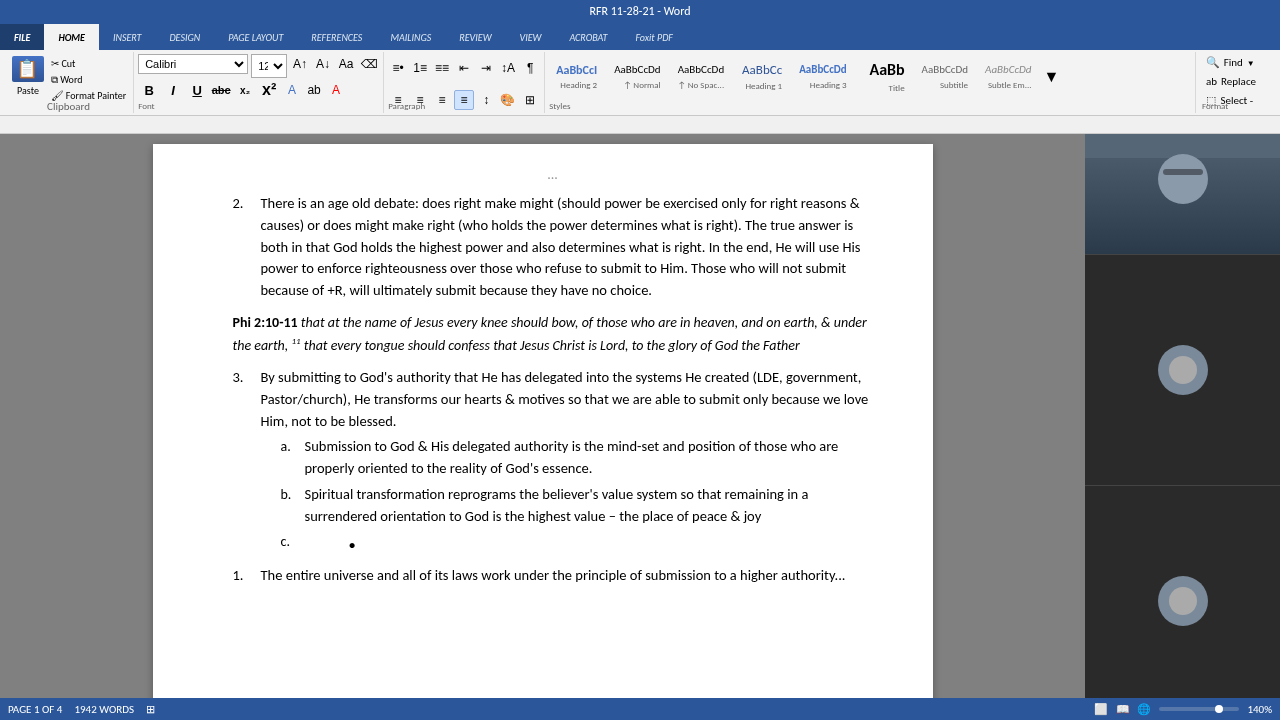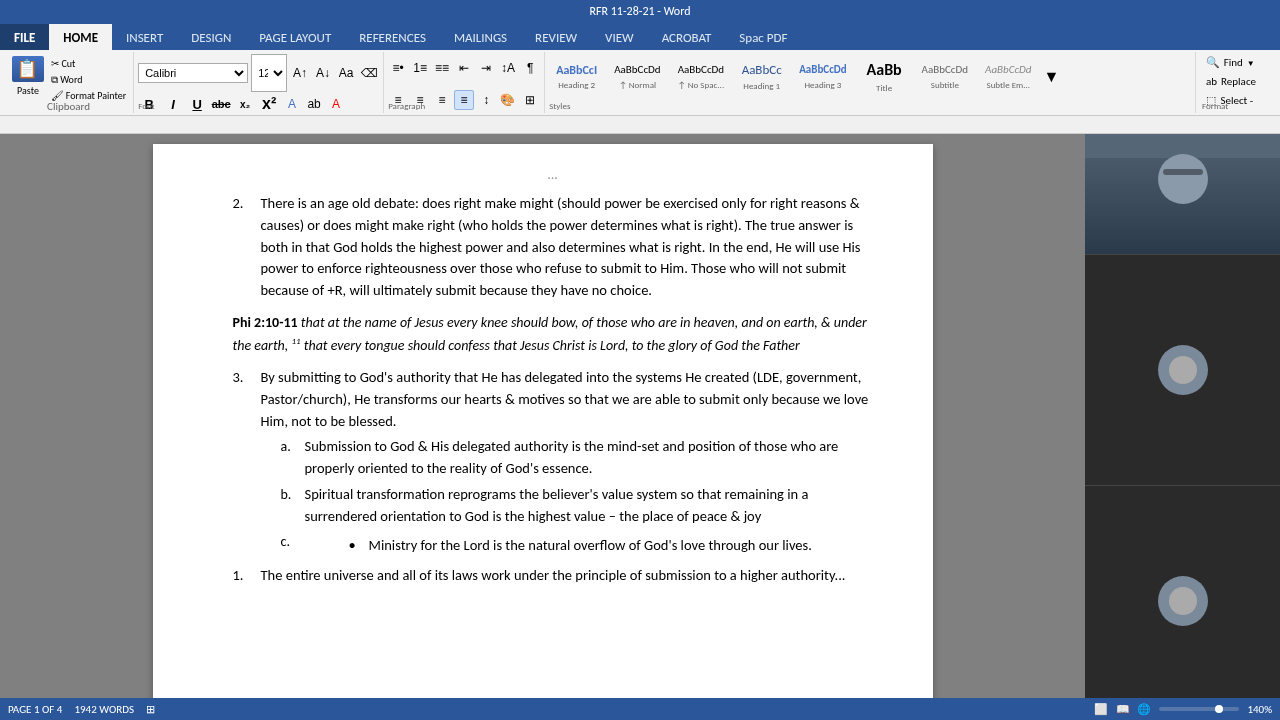--- a/index.html
+++ b/index.html
@@ -18,26 +18,27 @@
 
     
     .ribbon-tabs {
       display: flex;
       background: #2b579a;
       height: 28px;
       align-items: flex-end;
     }
     .ribbon-tab {
       padding: 12px 14px;
-      font-size: 13px;
+      font-size: 10px;
       color: #dce6f1;
       cursor: pointer;
       height: 26px;
       display: flex;
       align-items: center;
+      font-style: italic;
     }
     .ribbon-tab.active {
       background: #f3f3f3;
       color: #000;
       font-weight: 600;
     }
 
     
     .ribbon-toolbar {
       display: flex;
@@ -118,41 +119,40 @@
     .font-group {
       display: flex;
       flex-direction: column;
       border-right: 1px solid #d8d8d8;
       padding: 2px 4px;
       position: relative;
       min-width: 200px;
     }
     .font-row1 {
       display: flex;
-      align-items: center;
       gap: 3px;
       padding-bottom: 2px;
     }
     .font-row2 {
       display: flex;
       align-items: center;
       gap: 2px;
       padding-bottom: 12px;
     }
     .font-select {
       width: 110px;
       height: 20px;
       font-size: 11px;
       border: 1px solid #ababab;
       background: white;
       padding: 0 2px;
     }
     .font-size-select {
       width: 36px;
-      height: 38px;
+      height: 24px;
       font-size: 11px;
       border: 1px solid #ababab;
       background: white;
       padding: 0 2px;
     }
     .ribbon-icon-btn {
       width: 20px;
       height: 20px;
       display: flex;
       align-items: center;
@@ -206,21 +206,21 @@
       display: flex;
       align-items: center;
       gap: 3px;
       flex: 1;
       padding-bottom: 12px;
       overflow: hidden;
     }
     .style-btn {
       display: flex;
       flex-direction: column;
-      align-items: center;
+      align-items: flex-end;
       justify-content: center;
       padding: 2px 6px;
       cursor: pointer;
       border-radius: 2px;
       min-width: 55px;
       height: 52px;
       font-size: 11px;
       border: 1px solid transparent;
     }
     .style-preview { font-size: 14px; line-height: 1.2; }
@@ -410,21 +410,21 @@
   <div class="ribbon-tab" style="background:#1e3f6e;color:white;font-weight:600;">FILE</div>
   <div class="ribbon-tab active">HOME</div>
   <div class="ribbon-tab">INSERT</div>
   <div class="ribbon-tab">DESIGN</div>
   <div class="ribbon-tab">PAGE LAYOUT</div>
   <div class="ribbon-tab">REFERENCES</div>
   <div class="ribbon-tab">MAILINGS</div>
   <div class="ribbon-tab">REVIEW</div>
   <div class="ribbon-tab">VIEW</div>
   <div class="ribbon-tab">ACROBAT</div>
-  <div class="ribbon-tab">Spac PDF</div>
+  <div class="ribbon-tab">Foxit PDF</div>
 </div>
 
 <div class="ribbon-toolbar">
 
   <div class="clipboard-group">
     <div class="paste-btn">
       <div class="paste-icon">📋</div>
       <span class="paste-label">Paste</span>
     </div>
     <div class="clipboard-side">
@@ -584,21 +584,20 @@
           <div class="doc-sub-item">
             <span class="doc-sub-letter">b.</span>
             <span>Spiritual transformation reprograms the believer's value system so that remaining in a surrendered orientation to God is the highest value – the place of peace &amp; joy</span>
           </div>
           
           <div class="doc-sub-item">
             <span class="doc-sub-letter">c.</span>
             <div>
               <div class="doc-bullet-item">
                 <span class="doc-bullet">•</span>
-                <span>Ministry for the Lord is the natural overflow of God's love through our lives.</span>
               </div>
             </div>
           </div>
         </div>
       </div>
 
 
       <div class="doc-numbered-item">
         <span class="doc-number">1.</span>
         <span class="doc-item-content">The entire universe and all of its laws work under the principle of submission to a higher authority...</span>

